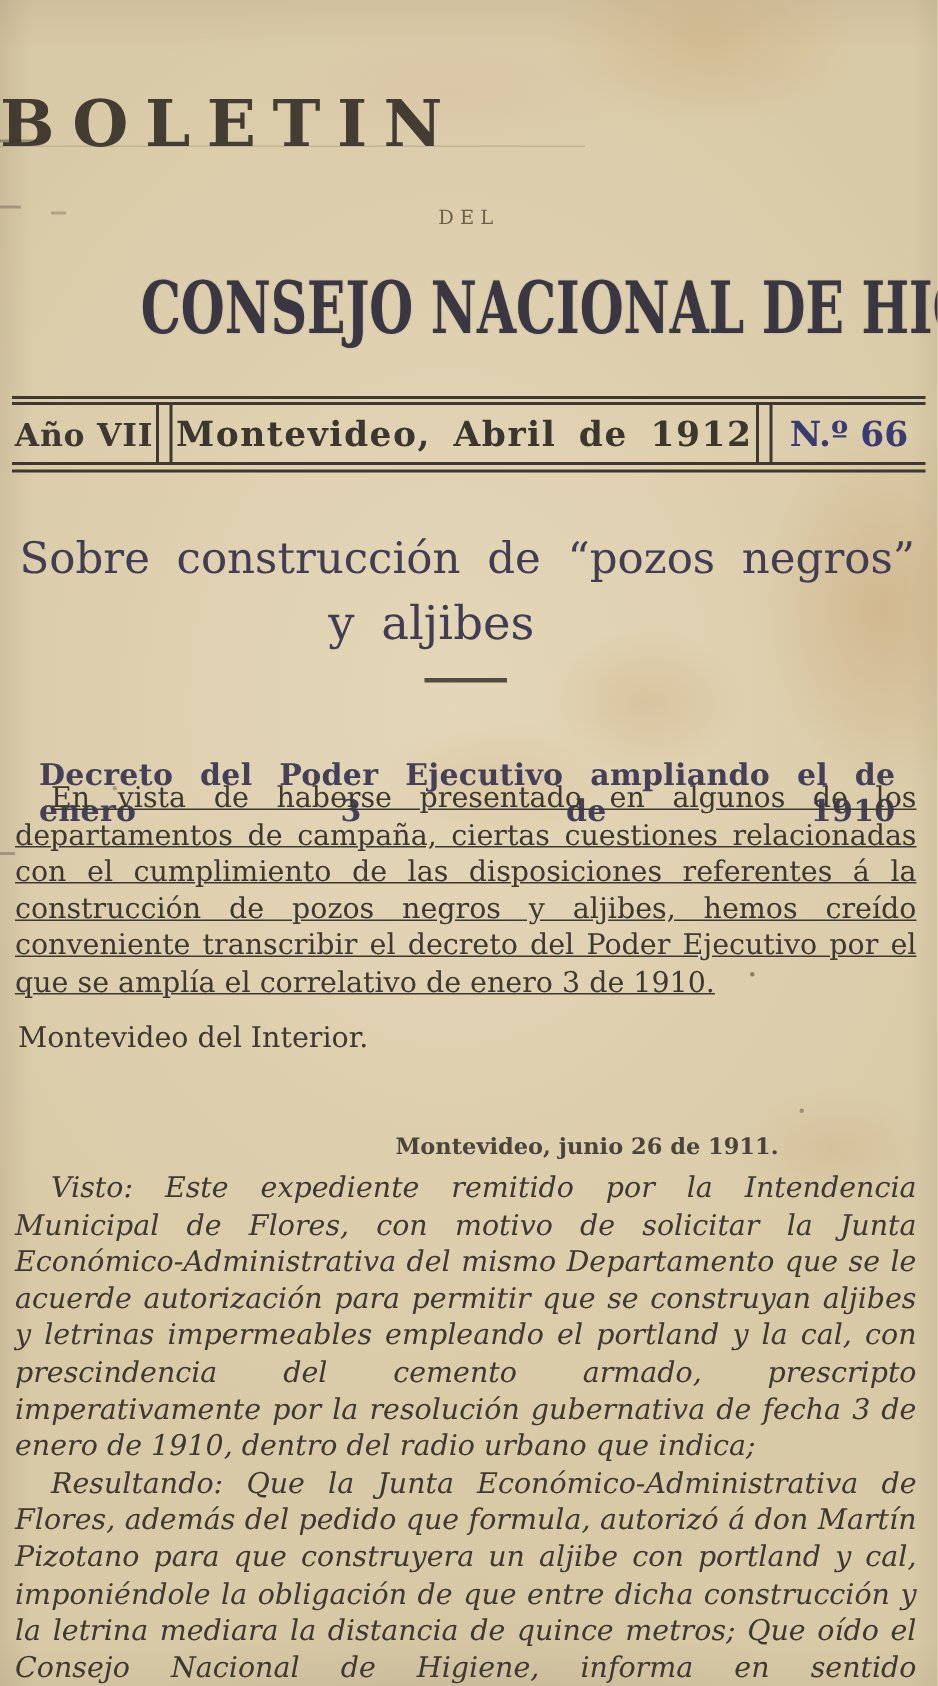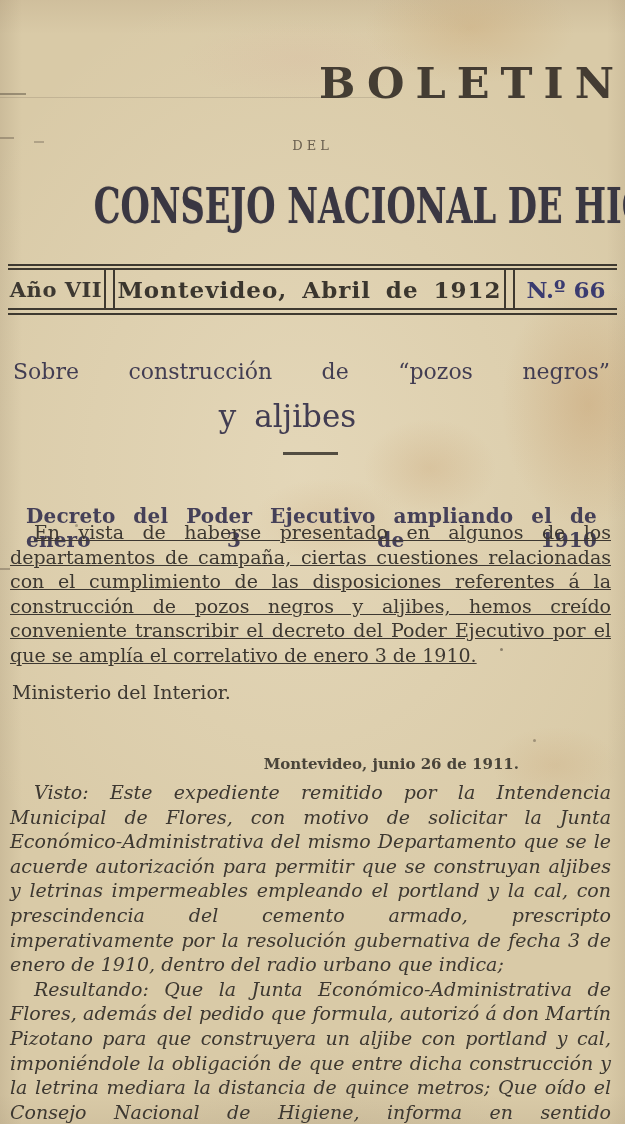--- a/index.html
+++ b/index.html
@@ -21,42 +21,42 @@
       radial-gradient(ellipse 480px 620px at 48% 42%,   rgba(252,244,224,.30), rgba(252,244,224,0) 82%),
       linear-gradient(90deg,  rgba(120,100,75,.14), rgba(120,100,75,0) 22px),
       linear-gradient(270deg, rgba(120,100,75,.10), rgba(120,100,75,0) 18px),
       linear-gradient(180deg, rgba(140,110,80,.12), rgba(140,110,80,0) 34px),
       linear-gradient(0deg,   rgba(120,100,75,.08), rgba(120,100,75,0) 30px);
     color:#3d3831;
   }
   .abs{position:absolute;left:0;right:0;}
 
   
-  .boletin{top:62px;text-align:right;font-weight:700;font-size:43px;
+  .boletin{top:62px;text-align:left;font-weight:700;font-size:43px;
     letter-spacing:11px;line-height:1;color:rgba(56,50,42,.93);}
   .del{top:138px;text-align:center;font-weight:400;font-size:13px;
     letter-spacing:4px;color:rgba(72,63,52,.78);}
   .consejo{top:182px;text-align:center;font-weight:700;font-size:48px;line-height:1;
     white-space:nowrap;transform:scaleX(.70);transform-origin:50% 50%;
     color:#3a3742;text-shadow:0 0 1px rgba(58,54,66,.45);}
 
   
   .issue-bar{position:absolute;top:264px;left:8px;right:8px;
     border-top:6px double #3e3930;border-bottom:7px double #3e3930;
     display:flex;align-items:center;height:38px;justify-content:space-between;}
   .issue-bar .vdiv{align-self:stretch;width:7px;
     border-left:2px solid #3e3930;border-right:2px solid #3e3930;}
   .cell-year{width:96px;text-align:center;font-weight:700;font-size:21px;letter-spacing:.5px;}
   .cell-mid{flex:1;text-align:center;font-weight:700;font-size:23px;
     word-spacing:6px;letter-spacing:1px;color:#3b362e;}
   .cell-num{width:102px;text-align:center;font-weight:700;font-size:23px;color:#3a3b70;}
 
   
   .article-title{position:absolute;top:349px;left:13px;right:15px;color:#423d52;}
-  .title-l1{font-size:22px;line-height:46px;text-align:justify;text-align-last:justify;
+  .title-l1{font-size:29px;line-height:46px;text-align:justify;text-align-last:justify;
     word-spacing:6px;}
   .title-l2{font-size:31px;line-height:42px;text-align:center;word-spacing:8px;
     transform:translateX(-24px);}
   .short-rule{position:absolute;top:452px;left:283px;width:55px;height:0;
     border-top:3px solid rgba(58,53,45,.85);}
 
   
   .decree-heading{position:absolute;top:492px;left:14px;right:16px;margin:12px;
     font-size:20px;font-weight:700;text-align:justify;text-align-last:justify;
     color:#454058;letter-spacing:.2px;}
@@ -114,21 +114,21 @@
     <div class="title-l1">Sobre construcción de “pozos negros”</div>
     <div class="title-l2">y aljibes</div>
   </div>
 
   <div class="short-rule"></div>
 
   <h2 class="decree-heading">Decreto del Poder Ejecutivo ampliando el de enero 3 de 1910</h2>
 
   <p class="body-par p1">En vista de haberse presentado en algunos de los departamentos de campaña, ciertas cuestiones relacionadas con el cumplimiento de las disposiciones referentes á la construcción de pozos negros y aljibes, hemos creído conveniente transcribir el decreto del Poder Ejecutivo por el que se amplía el correlativo de enero 3 de 1910.</p>
 
-  <p class="abs ministry">Ministerio del Interior.</p>
+  <p class="abs ministry">Montevideo del Interior.</p>
 
   <p class="abs dateline">Montevideo, junio 26 de 1911.</p>
 
   <div class="body-par main-block">
     <p>Visto: Este expediente remitido por la Intendencia Municipal de Flores, con motivo de solicitar la Junta Económico-Administrativa del mismo Departamento que se le acuerde autorización para permitir que se construyan aljibes y letrinas impermeables empleando el portland y la cal, con prescindencia del cemento armado, prescripto imperativamente por la resolución gubernativa de fecha 3 de enero de 1910, dentro del radio urbano que indica;</p>
     <p>Resultando: Que la Junta Económico-Administrativa de Flores, además del pedido que formula, autorizó á don Martín Pizotano para que construyera un aljibe con portland y cal, imponiéndole la obligación de que entre dicha construcción y la letrina mediara la distancia de quince metros; Que oído el Consejo Nacional de Higiene, informa en sentido desfavorable á la gestión de la Junta peticionante,</p>
   </div>
 
 </div>
 

